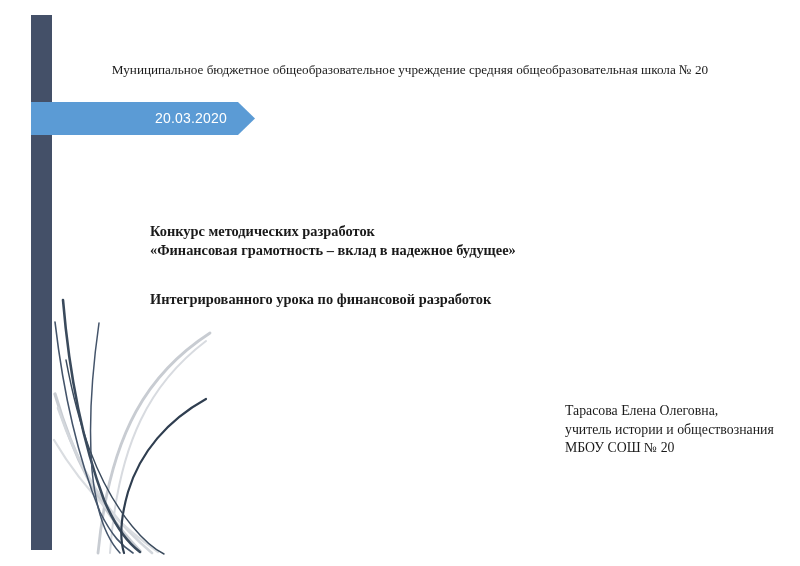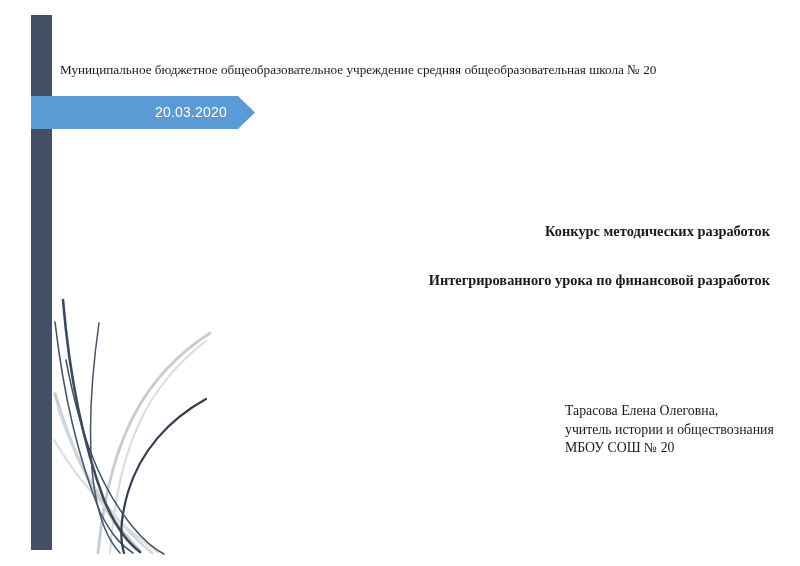--- a/index.html
+++ b/index.html
@@ -29,21 +29,21 @@
     top: 15px;
     width: 21px;
     height: 535px;
     background: #445068;
   }
 
   
   #date-banner {
     position: absolute;
     left: 31px;
-    top: 96px;
+    top: 102px;
     width: 224px;
     height: 33px;
   }
   #date-banner .banner-shape {
     position: absolute;
     inset: 0;
     background: #5b9bd5;
     -webkit-clip-path: polygon(0 0, 207px 0, 224px 50%, 207px 100%, 0 100%);
     clip-path: polygon(0 0, 207px 0, 224px 50%, 207px 100%, 0 100%);
   }
@@ -71,33 +71,33 @@
     height: 566px;
     pointer-events: none;
   }
 
   
   #school-header {
     position: absolute;
     left: 60px;
     top: 61px;
     width: 700px;
-    text-align: left;
+    text-align: center;
     font-size: 13.2px;
     line-height: 18px;
     white-space: nowrap;
   }
 
   
   #title-block {
     position: absolute;
     left: 150px;
     top: 222px;
     width: 620px;
-    text-align: right;
+    text-align: left;
   }
   #title-block .ln {
     font-size: 14.4px;
     line-height: 19px;
   }
   #title-block .bold {
     font-weight: bold;
   }
   #title-block .gap-sm {
     height: 13px;
@@ -151,20 +151,21 @@
       <path d="M99 323 C 92 372, 88 420, 92 470 C 96 512, 106 538, 120 553" stroke="#44546a" stroke-width="1.5"></path>
       <path d="M206 399 C 168 420, 140 452, 128 492 C 120 520, 120 540, 124 553" stroke="#2f3e50" stroke-width="2.2"></path>
       <path d="M66 360 C 78 424, 96 482, 132 526 C 146 543, 156 550, 164 554" stroke="#3a4a5c" stroke-width="1.4"></path>
     </g>
   </svg>
 
   <div id="school-header">Муниципальное бюджетное общеобразовательное учреждение средняя общеобразовательная школа № 20</div>
 
   <div id="title-block">
     <div class="ln bold">Конкурс методических разработок</div>
+    <div class="ln bold">«Финансовая грамотность – вклад в надежное будущее»</div>
     <div class="gap-md"></div>
     <div class="gap-md"></div>
     <div class="ln bold">Интегрированного урока по финансовой разработок</div>
     <div class="gap-sm"></div>
   </div>
 
   <div id="author-block">
     <div>Тарасова Елена Олеговна,</div>
     <div>учитель истории и обществознания</div>
     <div>МБОУ СОШ № 20</div>

